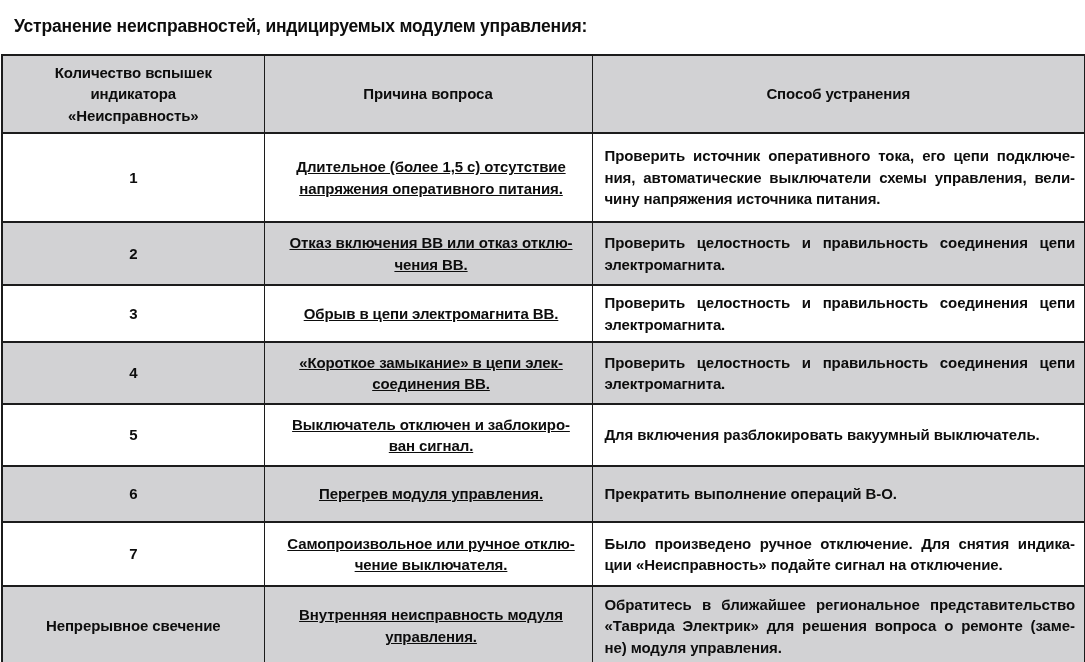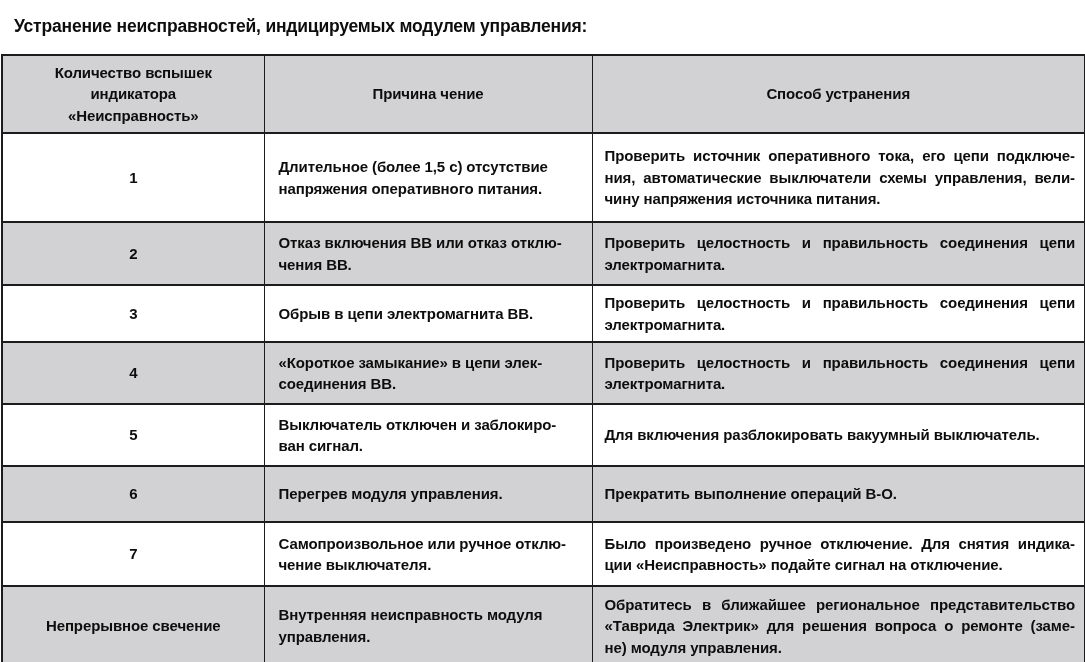--- a/index.html
+++ b/index.html
@@ -58,21 +58,21 @@
   tbody tr:nth-child(1) { height: 89px; }
   tbody tr:nth-child(2) { height: 63px; }
   tbody tr:nth-child(3) { height: 53px; }
   tbody tr:nth-child(4) { height: 62px; }
   tbody tr:nth-child(5) { height: 62px; }
   tbody tr:nth-child(6) { height: 56px; }
   tbody tr:nth-child(7) { height: 64px; }
   tbody tr:nth-child(8) { height: 80px; }
 
   td.flashes { text-align: center; padding: 4px 10px; }
-  td.cause   { text-align: left;  padding: 6px 8px 6px 14px; }
+  td.cause   { text-align: center;  padding: 6px 8px 6px 14px; text-decoration: underline; }
   td.remedy  { text-align: left;  padding: 6px 9px 6px 12px; }
 
   
   .jl { text-align: justify; text-align-last: justify; }
 </style>
 </head>
 <body>
 
 <div class="page">
   <div class="doc-title">Устранение неисправностей, индицируемых модулем управления:</div>
@@ -81,21 +81,21 @@
     <colgroup>
       <col class="c1">
         <col class="c2">
         <col class="c3">
     </colgroup>
     <thead>
       <tr>
         <th>Количество вспышек
 индикатора
 «Неисправность»</th>
-        <th>Причина чение</th>
+        <th>Причина вопроса</th>
         <th>Способ устранения</th>
       </tr>
     </thead>
     <tbody>
         <tr>
           <td class="flashes">1</td>
           <td class="cause">
             <div>Длительное (более 1,5 с) отсутствие</div>
             <div>напряжения оперативного питания.</div>
           </td>

